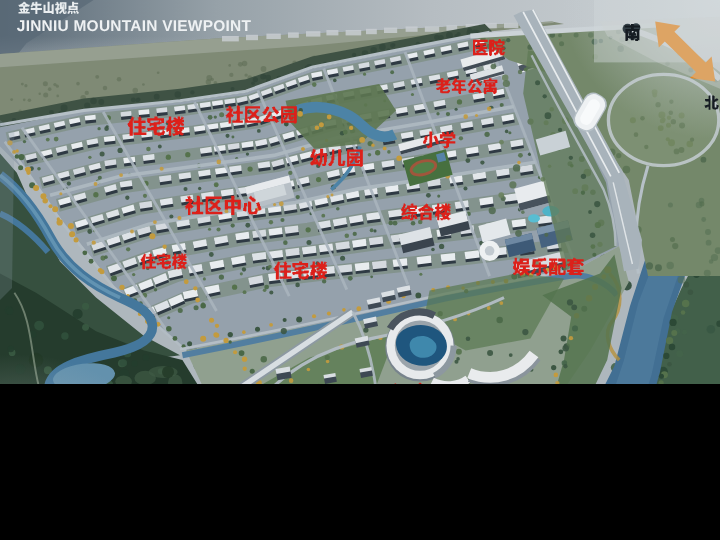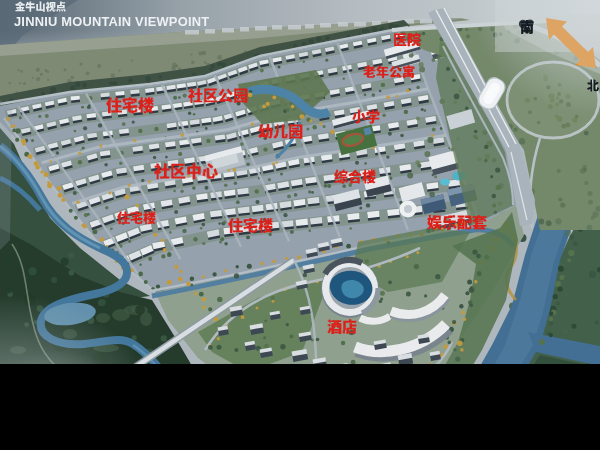--- a/index.html
+++ b/index.html
@@ -1,14 +1,14 @@
 <!DOCTYPE html>
 <html><head><meta charset="utf-8"><style>
 html,body{margin:0;padding:0;background:#000;}
-#c{width:600px;height:364px;overflow:hidden;position:relative;}
+#c{width:600px;height:320px;overflow:hidden;position:relative;}
 #c svg{filter:blur(0.45px);}
 </style></head><body>
 <div id="c">
 <svg width="600" height="450" viewBox="0 0 600 450" xmlns="http://www.w3.org/2000/svg">
 <defs>
 <linearGradient id="sky" x1="0" y1="0" x2="1" y2="0">
  <stop offset="0" stop-color="#586875"></stop>
           <stop offset="0.3" stop-color="#96a1a8"></stop>
  <stop offset="0.6" stop-color="#b6bdc2"></stop>
           <stop offset="1" stop-color="#ccd2d5"></stop>

